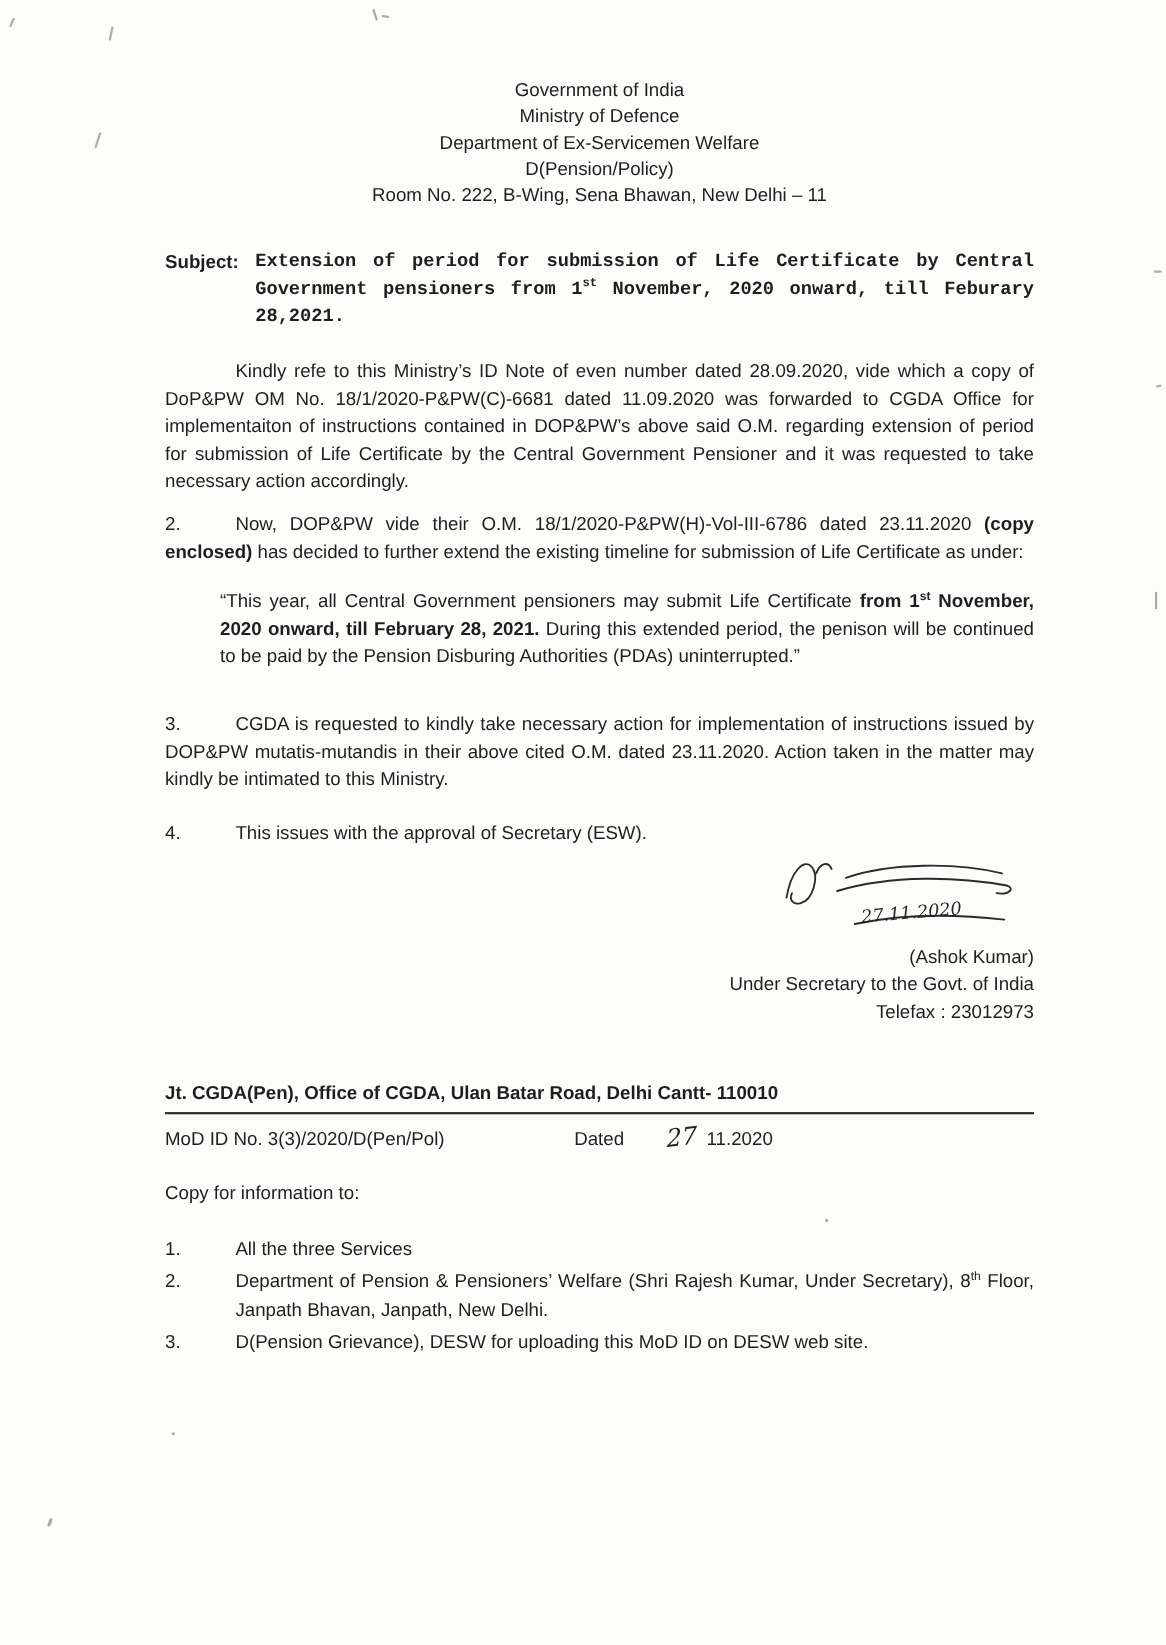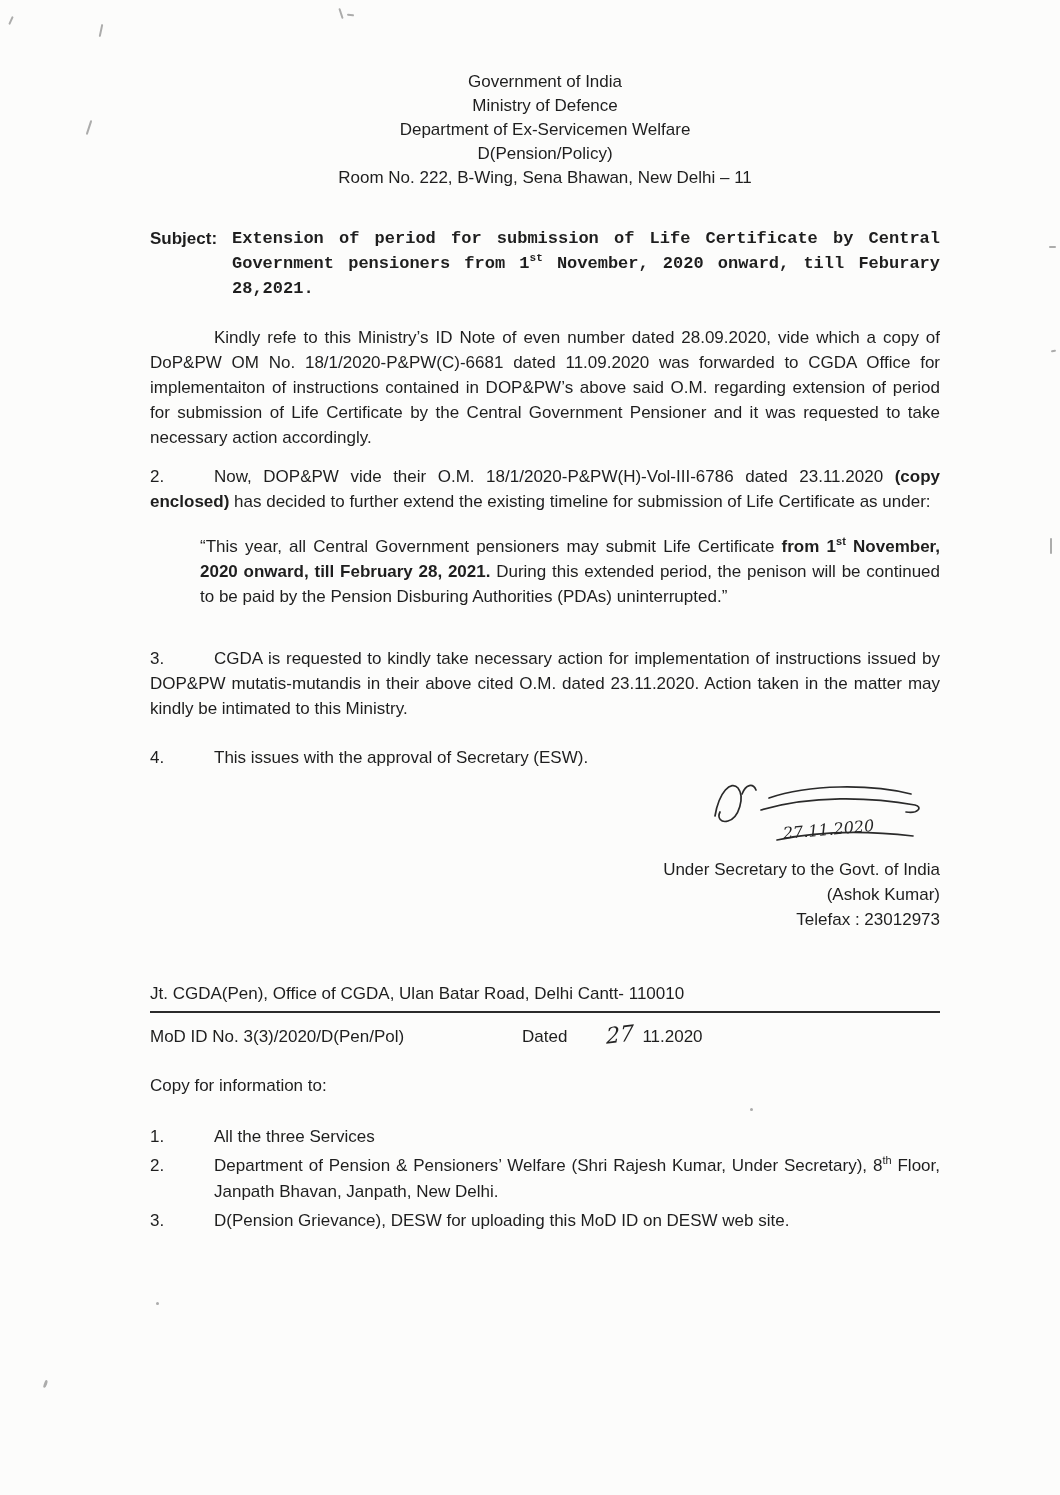--- a/index.html
+++ b/index.html
@@ -21,21 +21,21 @@
   .subject-text{flex:1;text-align:justify;font-family:Liberation Mono, monospace;}
   .para{font-size:17px;line-height:25px;text-align:justify;margin:0 0 14px 0;}
   .indent{text-indent:64px;margin-top:24px;}
   .pnum{display:inline-block;width:64px;text-indent:0;}
   .quote{margin-left:50px;margin-top:20px;margin-bottom:37px;}
   .p4{margin-top:24px;margin-bottom:0;}
   sup{font-size:11px;line-height:0;vertical-align:super;}
   .b{font-weight:700;}
   .sig-block{text-align:right;font-size:17px;line-height:25px;margin-top:4px;}
   .sig-art{display:inline-block;margin:0 6px -6px 0;}
-  .addr{margin-top:50px;font-size:17px;line-height:24px;padding-bottom:5px;border-bottom:2px solid #2b2b2b;}
+  .addr{margin-top:50px;font-size:17px;line-height:24px;padding-bottom:5px;border-bottom:2px solid #2b2b2b;font-weight:bold;}
   .modline{display:flex;align-items:baseline;margin-top:9px;font-size:17px;line-height:25px;}
   .mod-id{width:372px;flex:none;}
   .dated-label{margin-right:39px;}
   .hand-num{
     display:inline-block;
     font-family:"DejaVu Serif",serif;
     font-style:italic;font-size:22px;
     transform:rotate(-7deg) skewX(-6deg);
     margin-right:8px;color:#242424;
   }
@@ -106,22 +106,22 @@
           <g fill="none" stroke="#2a2a2a" stroke-width="1.7" stroke-linecap="round">
             <path d="M16 42 C 20 18, 32 6, 39 14 C 46 23, 40 44, 29 47 C 22 49, 18 44, 21 38"></path>
             <path d="M43 20 C 47 10, 54 9, 57 16"></path>
             <path d="M70 24 C 110 10, 172 10, 212 20"></path>
             <path d="M62 36 C 112 21, 172 23, 216 31 C 224 33, 219 40, 207 38"></path>
             <path d="M78 66 C 120 57, 170 57, 214 62"></path>
           </g>
           <text x="84" y="60" font-family="DejaVu Serif, serif" font-style="italic" font-size="16" fill="#262626" transform="rotate(-5 140 58)">27.11.2020</text>
         </svg>
       </span>
+      <div>(Ashok Kumar)</div>
       <div>Under Secretary to the Govt. of India</div>
-      <div>(Ashok Kumar)</div>
       <div>Telefax : 23012973</div>
     </div>
 
     <div class="addr">Jt. CGDA(Pen), Office of CGDA, Ulan Batar Road, Delhi Cantt- 110010</div>
 
     <div class="modline">
       <span class="mod-id">MoD ID No. 3(3)/2020/D(Pen/Pol)</span>
       <span class="dated-label">Dated</span>
       <span class="hand-num">27</span>
       <span>11.2020</span>

